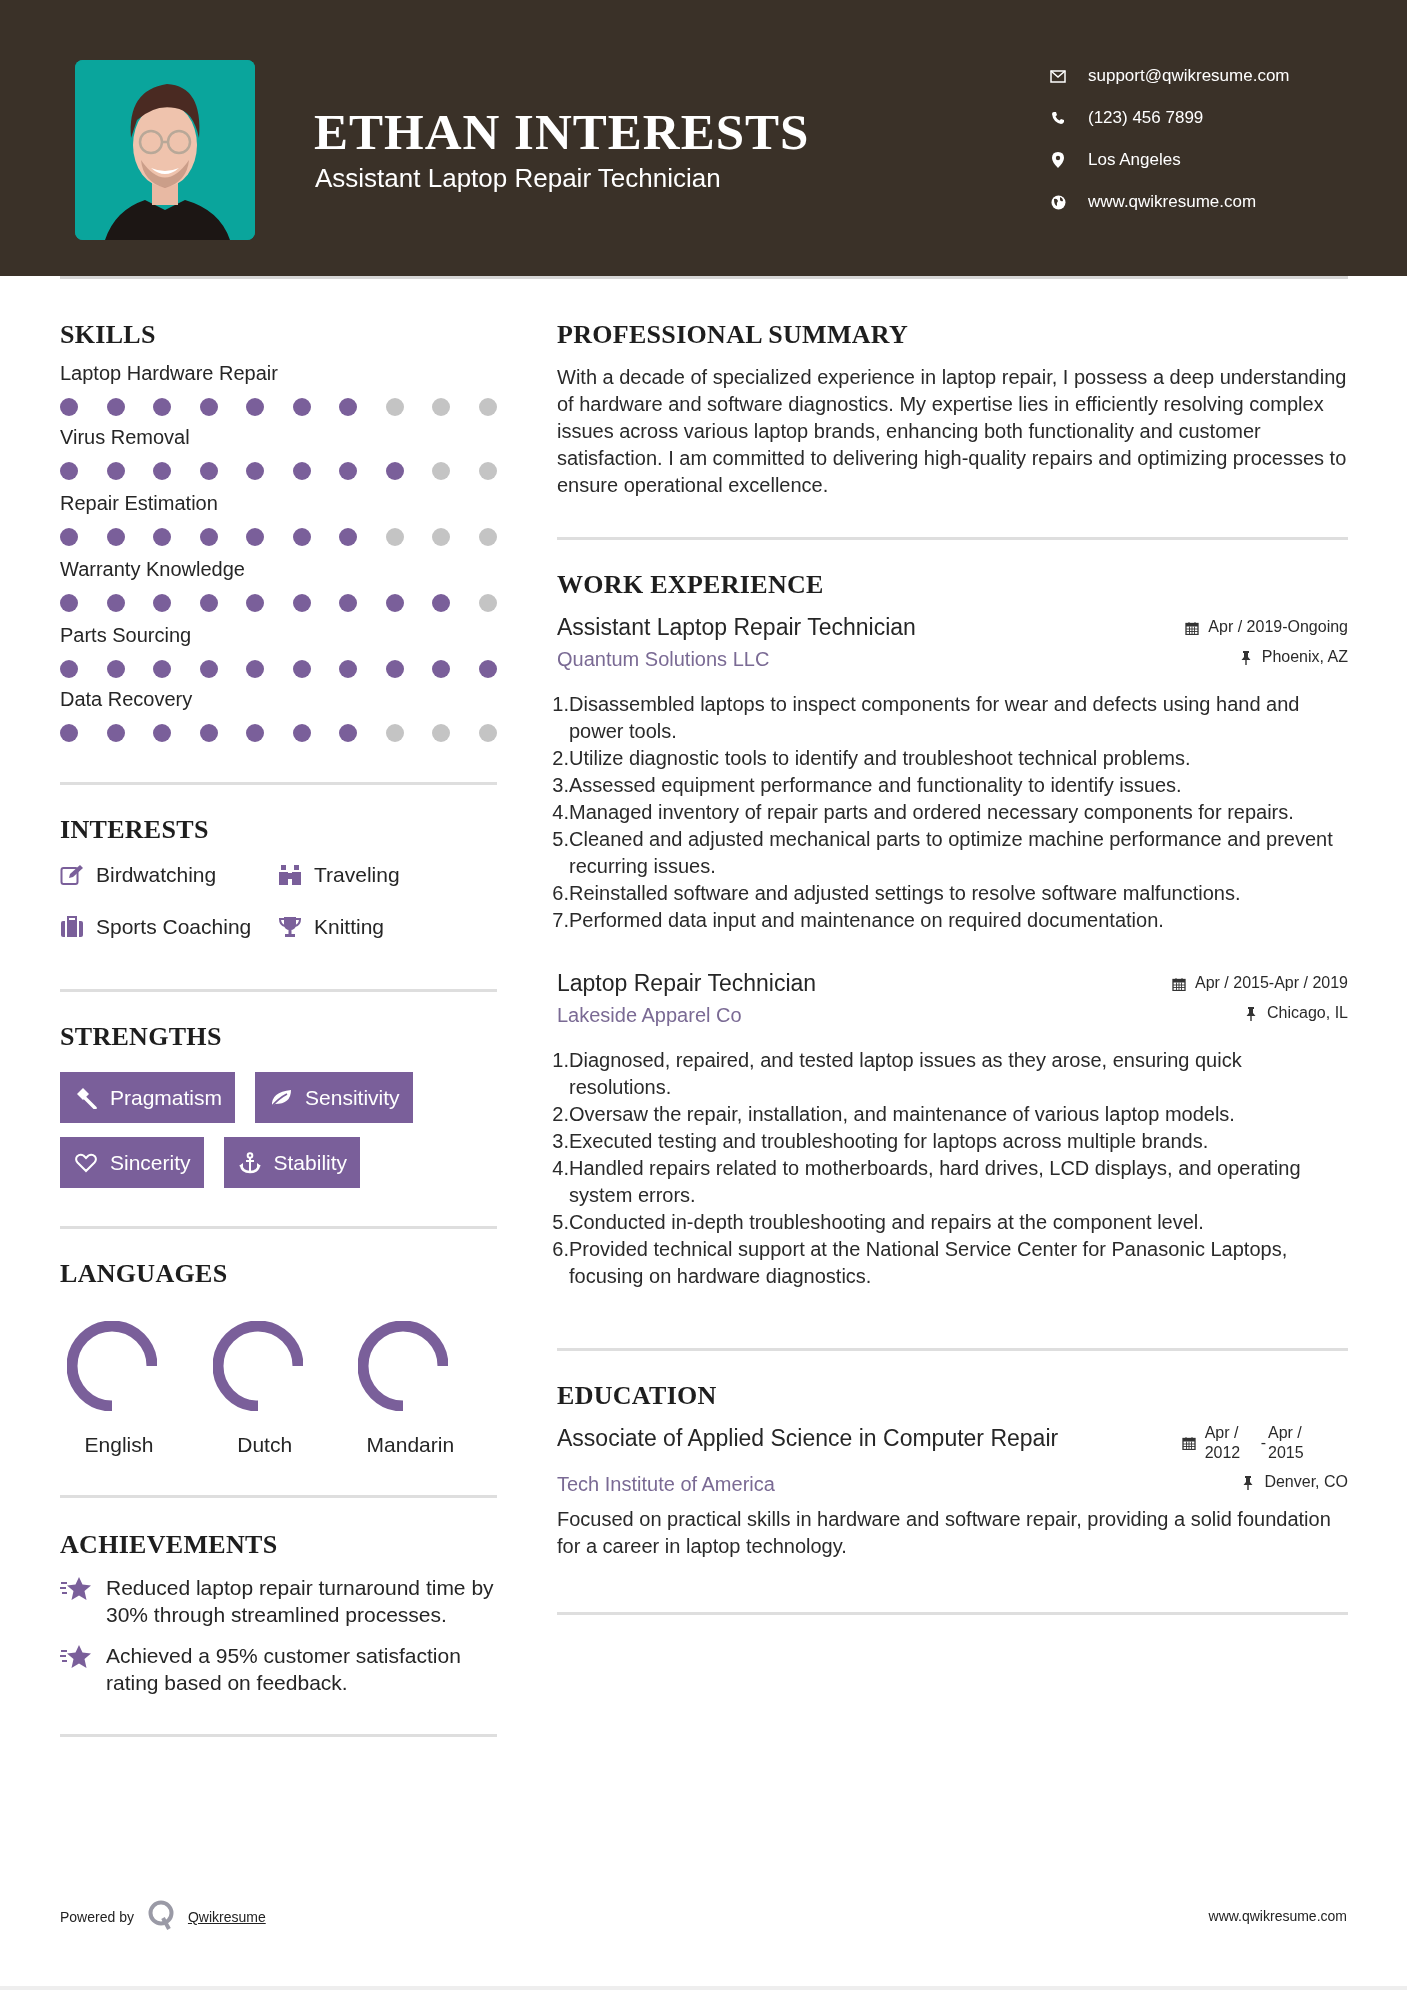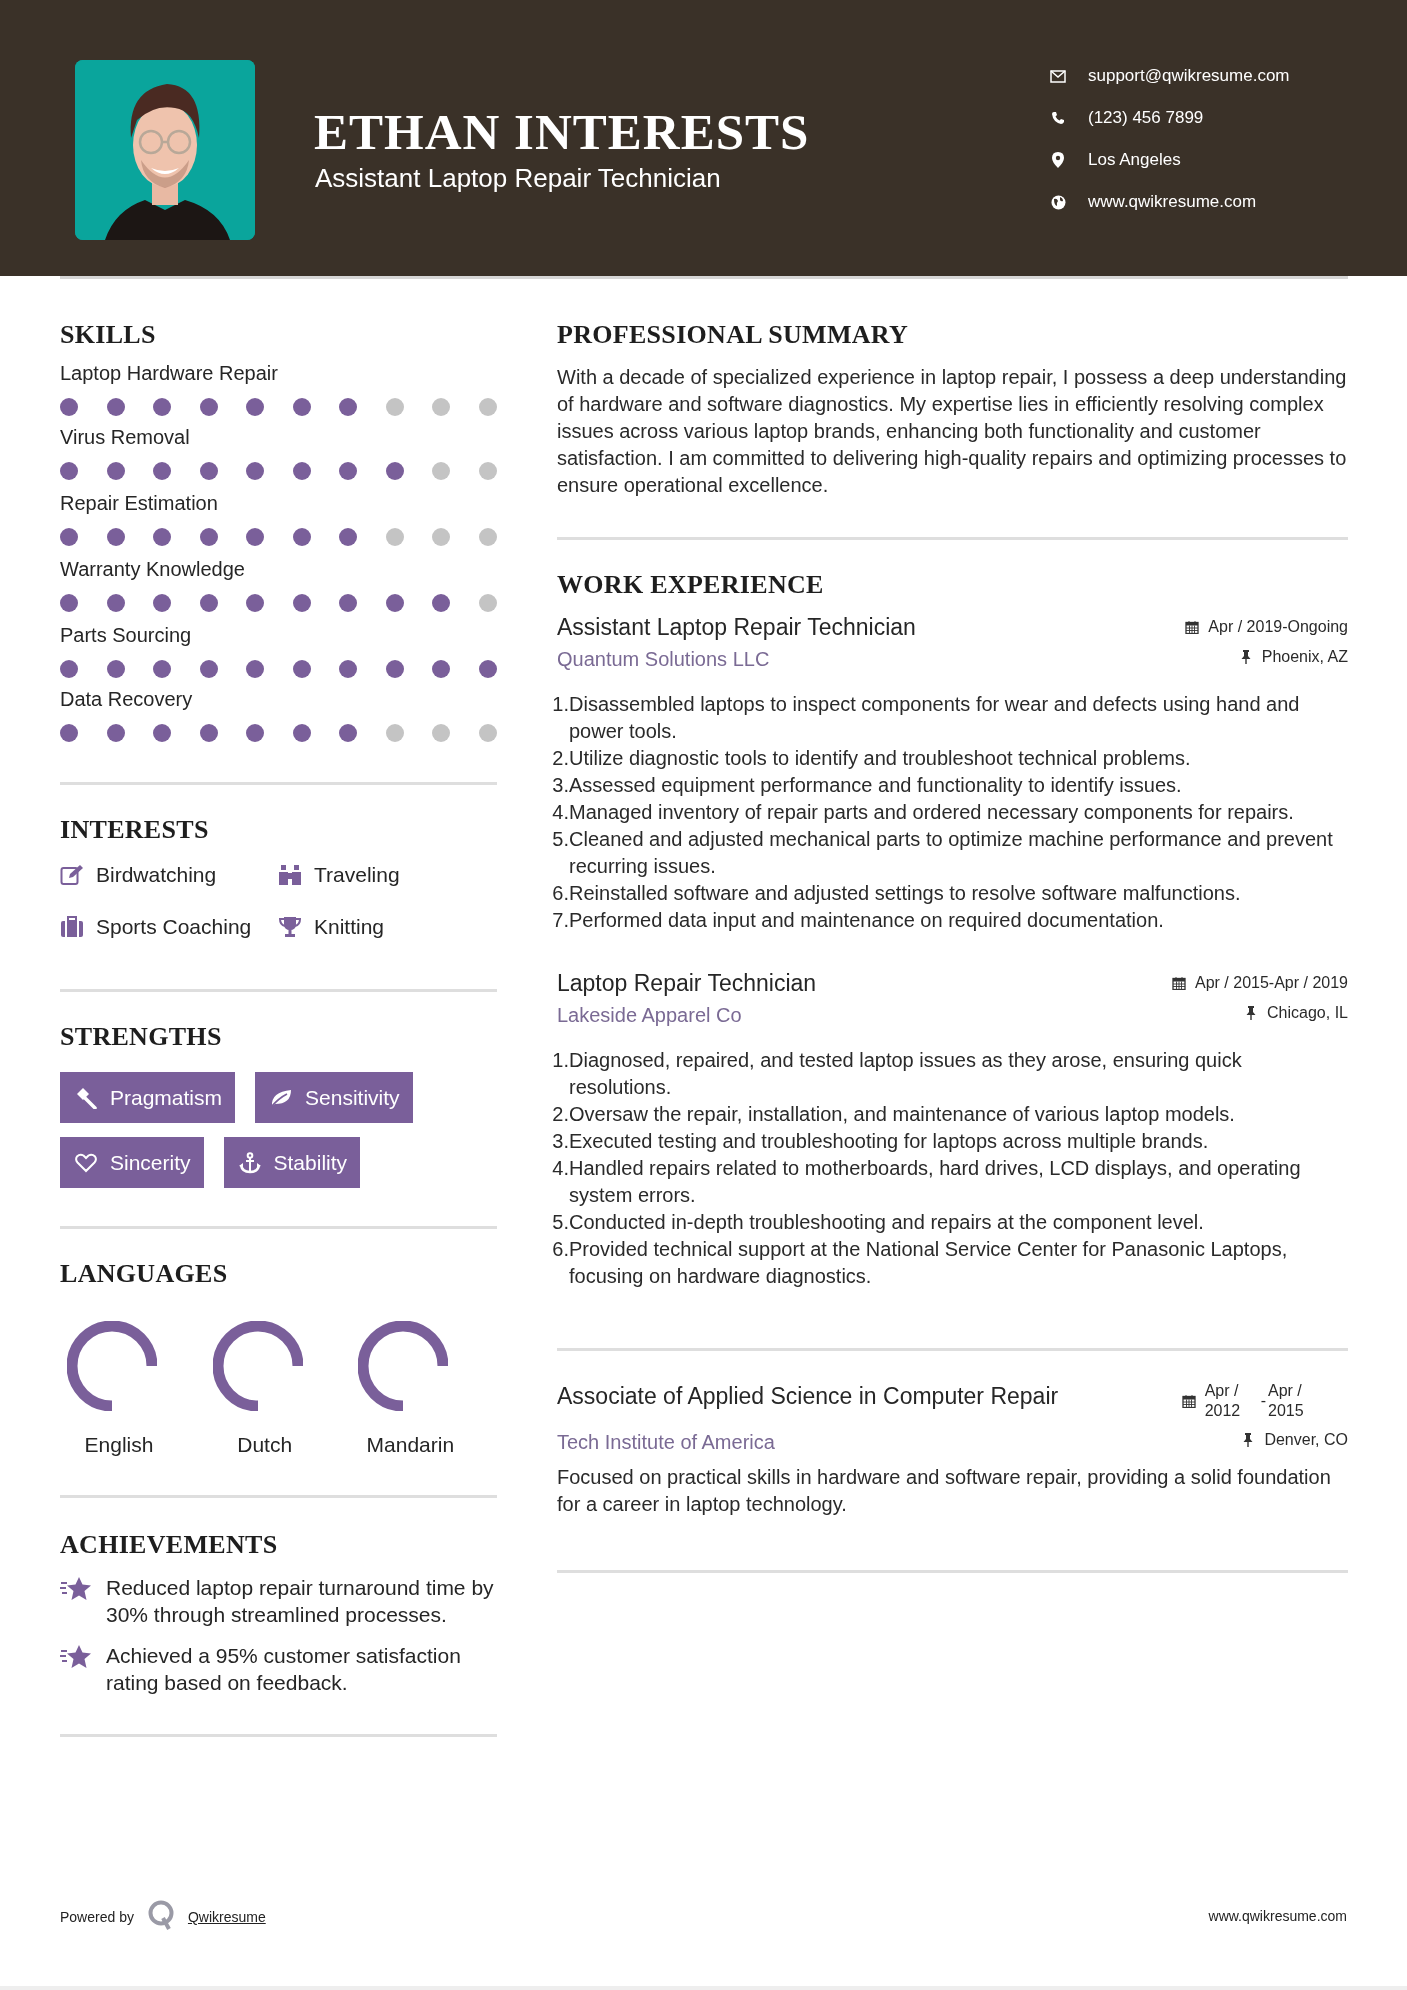--- a/index.html
+++ b/index.html
@@ -39,21 +39,21 @@
   .lang svg { margin-left: 7px; }
   .lang-label { font-size: 21px; color: #262626; margin-top: 22px; text-align: center; width: 118px; }
 
   .ach { display: flex; margin-top: 16px; }
   .ach .ic { width: 32px; height: 28px; margin-right: 14px; flex-shrink: 0; margin-top: 2px; }
   .ach .txt { font-size: 21px; line-height: 27px; color: #262626; }
 
   .summary { font-size: 20px; line-height: 27px; color: #2a2a2a; margin-top: 14px; }
   .job-head { display: flex; justify-content: space-between; align-items: flex-start; }
   .job-title { font-size: 23px; color: #262626; line-height: 30px; }
-  .job-meta { display: flex; align-items: center; font-size: 16px; color: #2a2a2a; white-space: nowrap; }
+  .job-meta { display: flex; align-items: flex-end; font-size: 16px; color: #2a2a2a; white-space: nowrap; }
   .job-meta .ic { width: 16px; height: 16px; margin-right: 8px; display: flex; align-items: center; justify-content: center; }
   .company { font-size: 20px; color: #7a6a94; }
   .bullets { list-style: none; margin-top: 20px; }
   .bullets li { font-size: 20px; line-height: 27px; color: #2a2a2a; display: flex; }
   .bullets li .n { width: 18px; flex-shrink: 0; text-align: right; margin-right: 0; margin-left: -6px; }
   .bullets li .t { padding-left: 0; }
 
   .footer-left { position: absolute; left: 60px; top: 1900px; display: flex; align-items: center; }
   .footer-left .pw { font-size: 14px; color: #222; }
   .footer-left .q { margin: 0 12px 0 14px; }
@@ -484,20 +484,21 @@
         <li>
             <span class="n">6.</span>
             <span class="t">Provided technical support at the National Service Center for Panasonic Laptops, focusing on hardware diagnostics.</span>
           </li>
       </ul>
     </div>
   </div>
   <div class="divider" style="margin-top:58px"></div>
 
   <div style="margin-top:30px">
+    <div class="sec-title">EDUCATION</div>
     <div class="job-head" style="margin-top:12px">
       <div class="job-title" style="width:540px">Associate of Applied Science in Computer Repair</div>
       <div class="job-meta" style="align-items:center;margin-right:36px">
         <span class="ic">
           <svg width="14" height="14" viewBox="0 0 14 14">
               <rect x="1" y="2.5" width="12" height="11" fill="none" stroke="#333" stroke-width="1.3"></rect>
               <rect x="1" y="2.5" width="12" height="3" fill="#333"></rect>
               <path d="M4 1 L4 4 M10 1 L10 4 M1 8 L13 8 M1 10.5 L13 10.5 M4.5 5.5 L4.5 13.5 M7 5.5 L7 13.5 M9.5 5.5 L9.5 13.5" stroke="#333" stroke-width="0.9"></path>
             </svg>
         </span>

